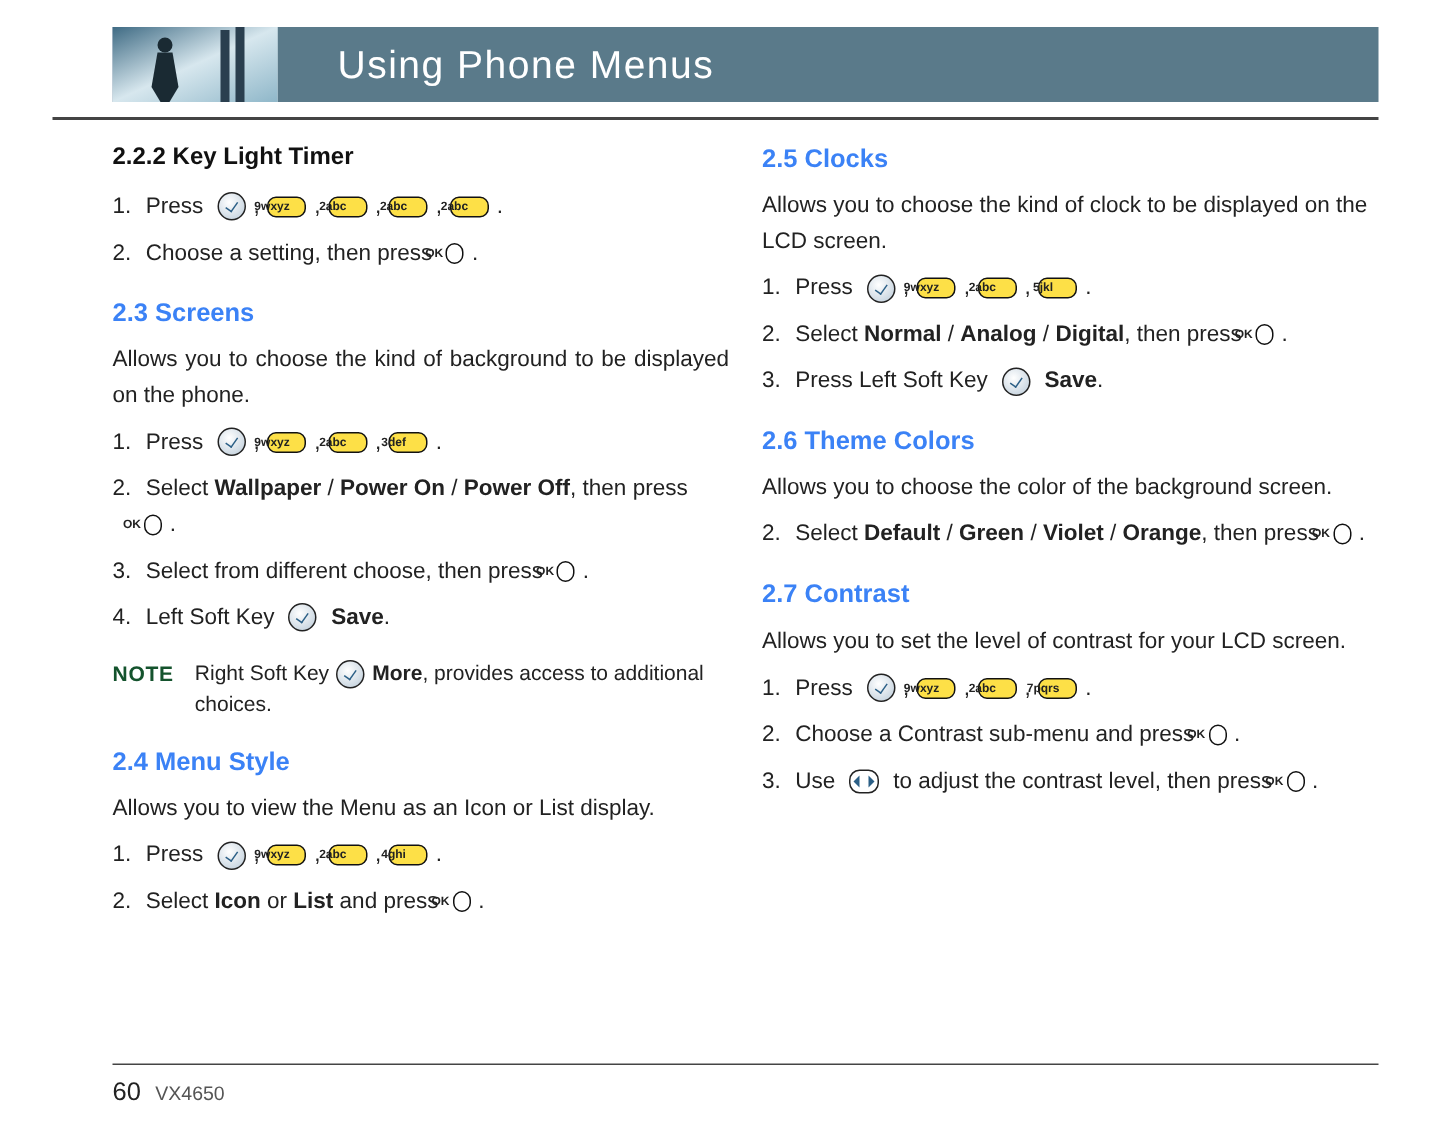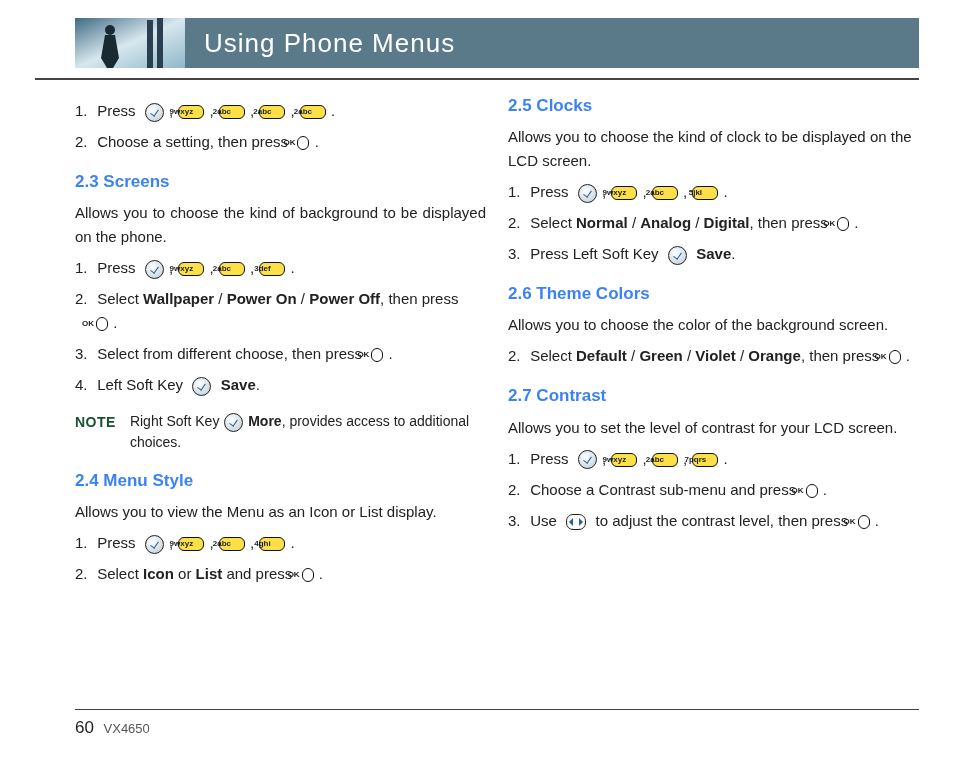--- a/index.html
+++ b/index.html
@@ -34,21 +34,21 @@
     position: relative;
     overflow: hidden;
   }
   .banner-svg { position:absolute; inset:0; }
   .title-bar {
     flex: 1;
     height: 50px;
     background: #5a7a8a;
     display: flex;
     align-items: center;
-    padding-left: 19px;
+    padding-left: 40px;
     color: #fff;
     font-size: 26px;
     letter-spacing: 1px;
     font-weight: 400;
   }
   .top-rule {
     position: absolute;
     top: 78px;
     left: 35px;
     right: 35px;
@@ -201,20 +201,21 @@
       </svg>
     </div>
     <div class="title-bar">Using Phone Menus</div>
   </div>
   <div class="top-rule"></div>
 
   <div class="body">
 
     <div class="col">
 
+      <div class="h-sub">2.2.2 Key Light Timer</div>
       <ol class="steps">
         <li><span class="n">1.</span>
           <span>Press</span>&nbsp;
           <span class="soft-key"></span> ,
           <span class="key"><span>9</span><span>wxyz</span></span> ,
           <span class="key"><span>2</span><span>abc</span></span> ,
           <span class="key"><span>2</span><span>abc</span></span> ,
           <span class="key"><span>2</span><span>abc</span></span> .
         </li>
         <li><span class="n">2.</span>

